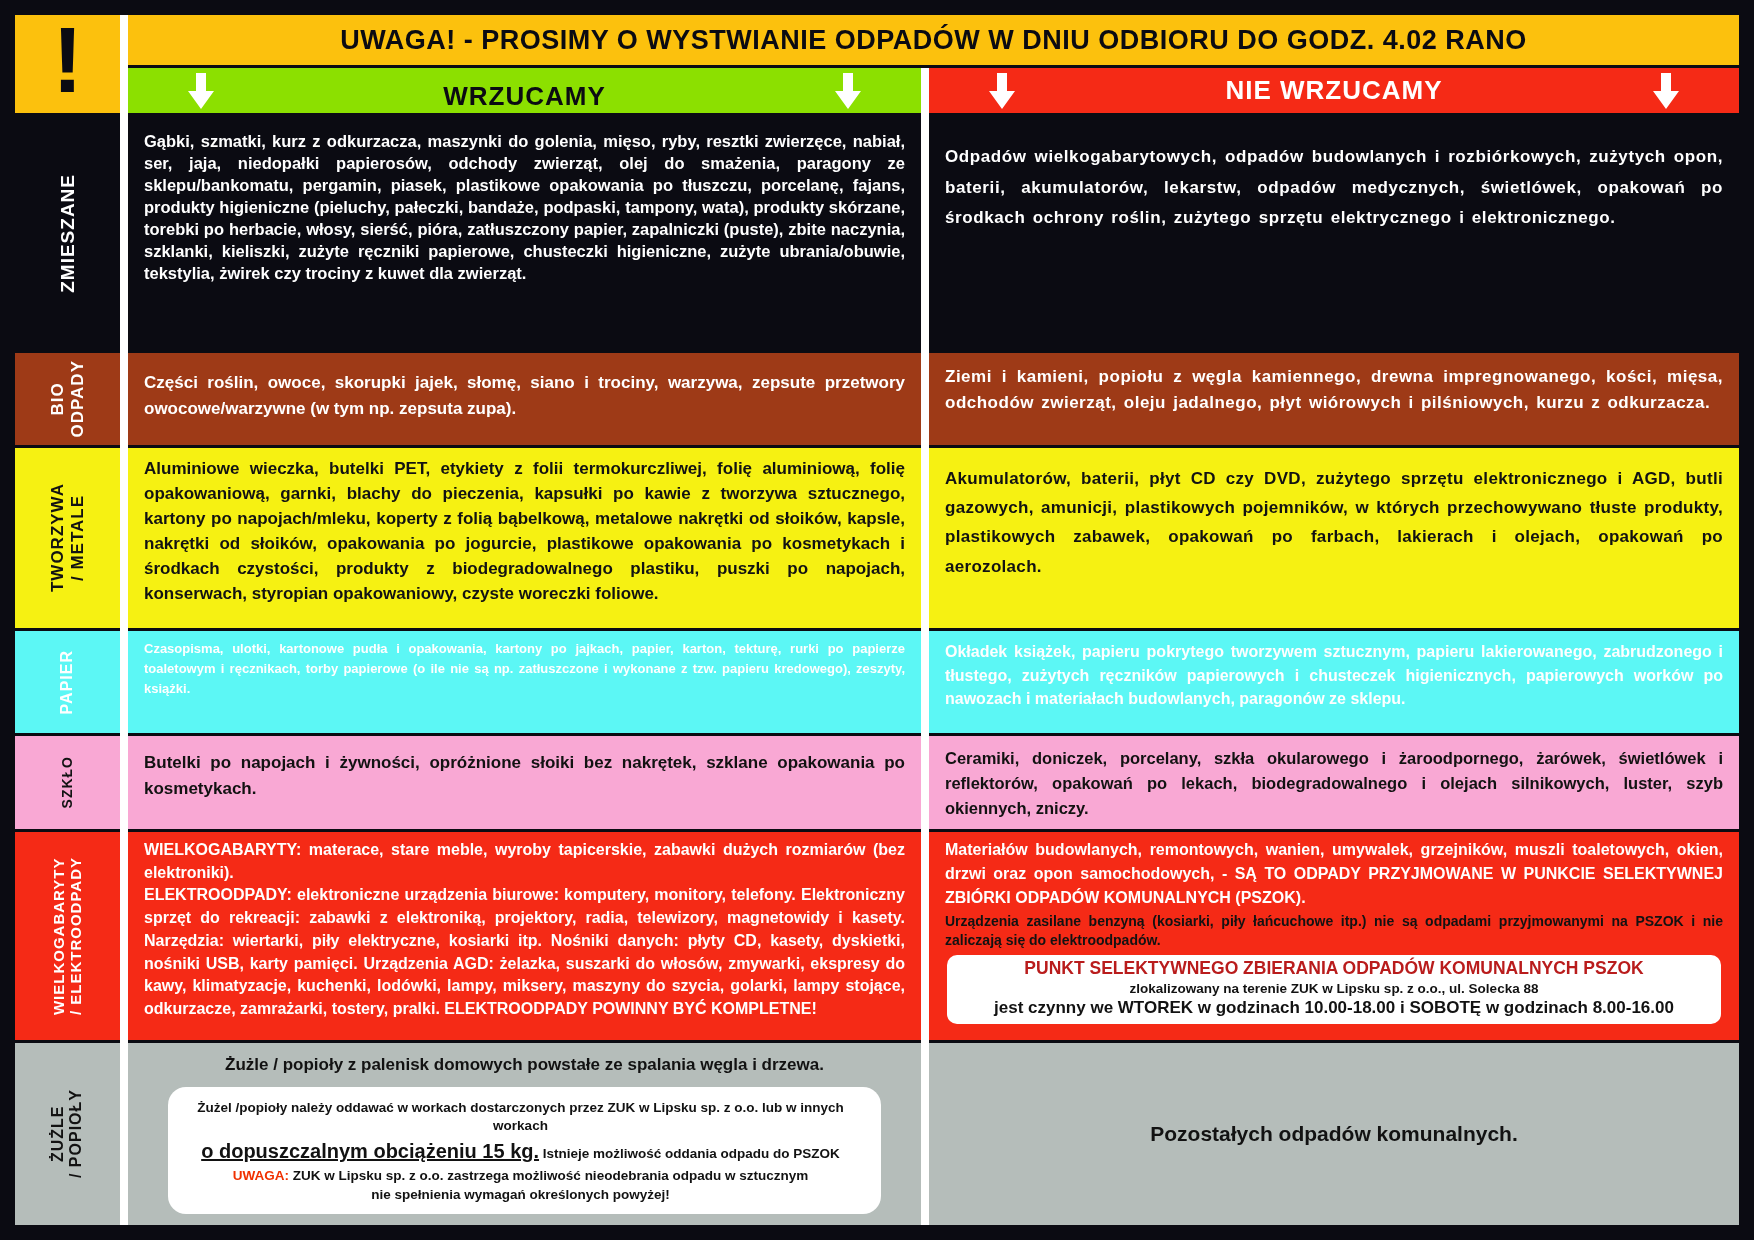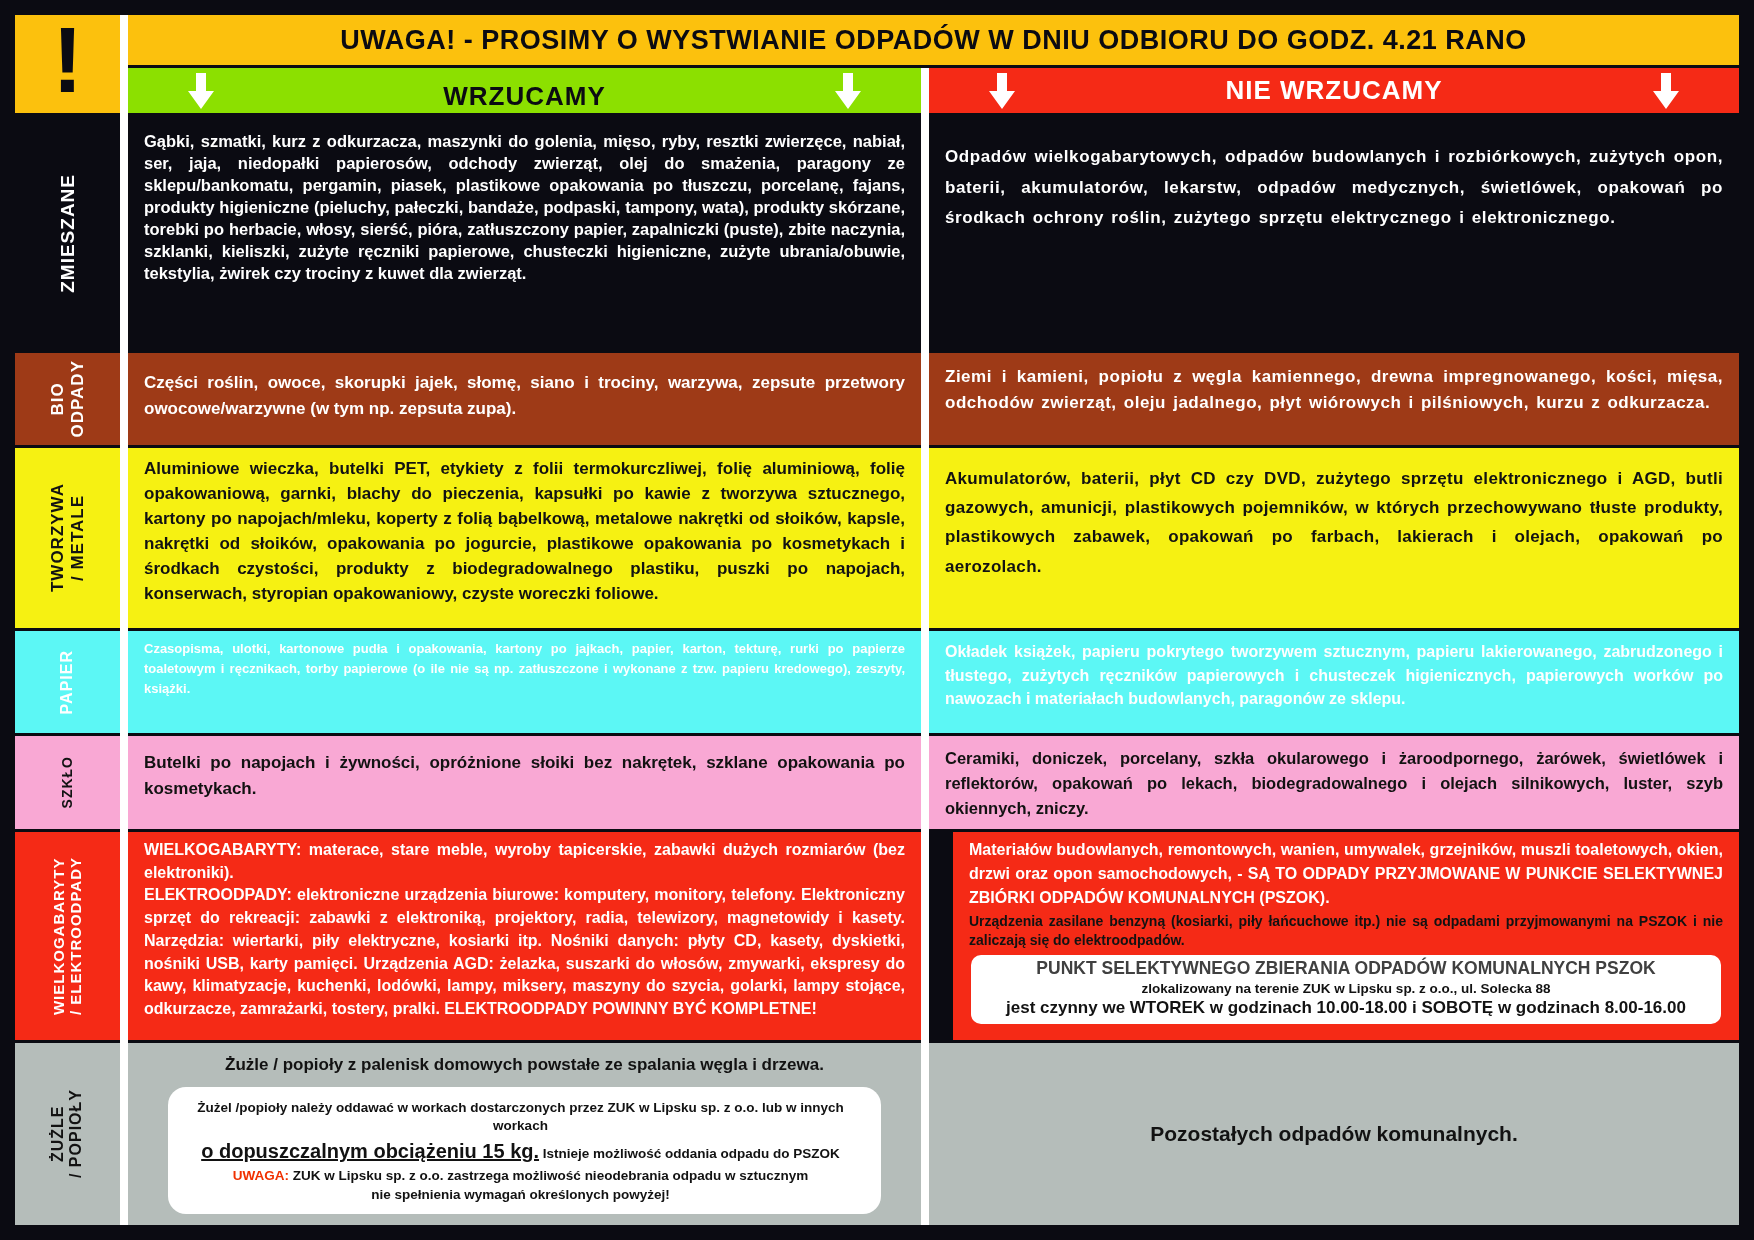--- a/index.html
+++ b/index.html
@@ -60,25 +60,25 @@
   .bio-w{font-size:17px;line-height:1.5;padding-top:17px;}
   .bio-n{font-size:17px;line-height:1.55;padding-top:11px;letter-spacing:0.5px;word-spacing:2px;}
   .tw-w{font-size:17px;line-height:1.47;padding-top:9px;}
   .tw-n{font-size:17px;line-height:1.72;padding-top:16px;letter-spacing:0.3px;word-spacing:2px;}
   .pa-w{font-size:13px;line-height:1.52;padding-top:8px;}
   .pa-n{font-size:16px;line-height:1.47;padding-top:9px;}
   .sz-w{font-size:17px;line-height:1.5;padding-top:14px;}
   .sz-n{font-size:16.5px;line-height:1.52;padding-top:10px;}
   .wg-w{font-size:16px;line-height:1.42;padding-top:7px;}
   .wg-w p{margin:0;}
-  .wg-n{font-size:16px;line-height:1.5;padding-top:6px;margin-left:24px;}
+  .wg-n{font-size:16px;line-height:1.5;padding-top:6px;}
   .wg-n .p1{margin:0;}
   .wg-n .p2{margin:2px 0 0 0;color:#121212;font-size:14px;line-height:1.35;}
   .pszok-box{background:#ffffff;border-radius:10px;margin:5px 2px 0 2px;padding:3px 8px 5px 8px;text-align:center;}
-  .pszok-t{color:#404040;font-size:17.5px;line-height:1.25;}
+  .pszok-t{color:#b91c1c;font-size:17.5px;line-height:1.25;}
   .pszok-l2{color:#121212;font-size:13.5px;line-height:1.3;}
   .pszok-l3{color:#121212;font-size:17px;line-height:1.3;}
 
   .zu-w{padding:12px 14px 0 14px;text-align:center;}
   .zu-title{font-size:17px;color:#121212;}
   .zu-box{background:#ffffff;border-radius:18px;margin:12px 26px 0 26px;padding:12px 20px 10px 12px;text-align:center;color:#121212;}
   .zu-l1{font-size:13.5px;line-height:1.35;}
   .zu-l2{font-size:13.5px;line-height:1.6;}
   .zu-l2 .big{font-size:20px;text-decoration:underline;}
   .zu-l3{font-size:13.5px;line-height:1.35;}
@@ -92,21 +92,21 @@
 <div class="poster">
   <div class="grid">
 
     <div class="sep sep1"></div>
     <div class="sep sep2"></div>
 
     <div class="cell excl-cell">
       <div class="excl">!</div>
     </div>
     <div class="cell title-cell">
-      <div class="title">UWAGA! - PROSIMY O WYSTWIANIE ODPADÓW W DNIU ODBIORU DO GODZ. 4.21 RANO</div>
+      <div class="title">UWAGA! - PROSIMY O WYSTWIANIE ODPADÓW W DNIU ODBIORU DO GODZ. 4.02 RANO</div>
     </div>
     <div class="cell hdr hdr-wrz">
       <span class="arrow">
           <svg width="26" height="36" viewBox="0 0 26 36">
             <path d="M8 0 h10 v18 h8 L13 36 L0 18 h8 Z" fill="#ffffff"></path>
           </svg>
         </span>
       <span class="hdr-label">WRZUCAMY</span>
       <span class="arrow">
           <svg width="26" height="36" viewBox="0 0 26 36">

